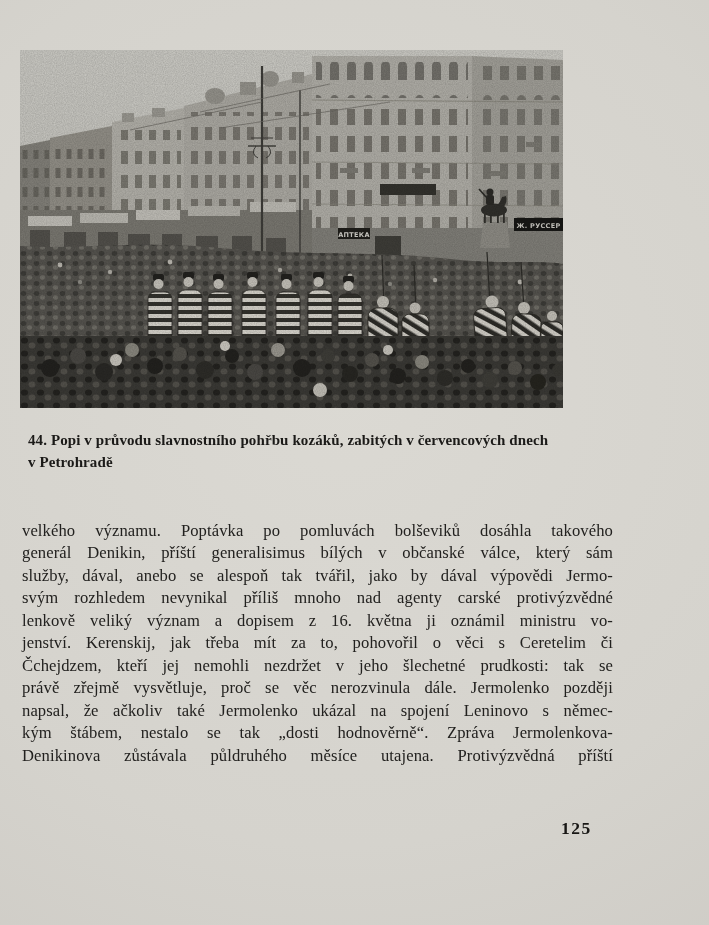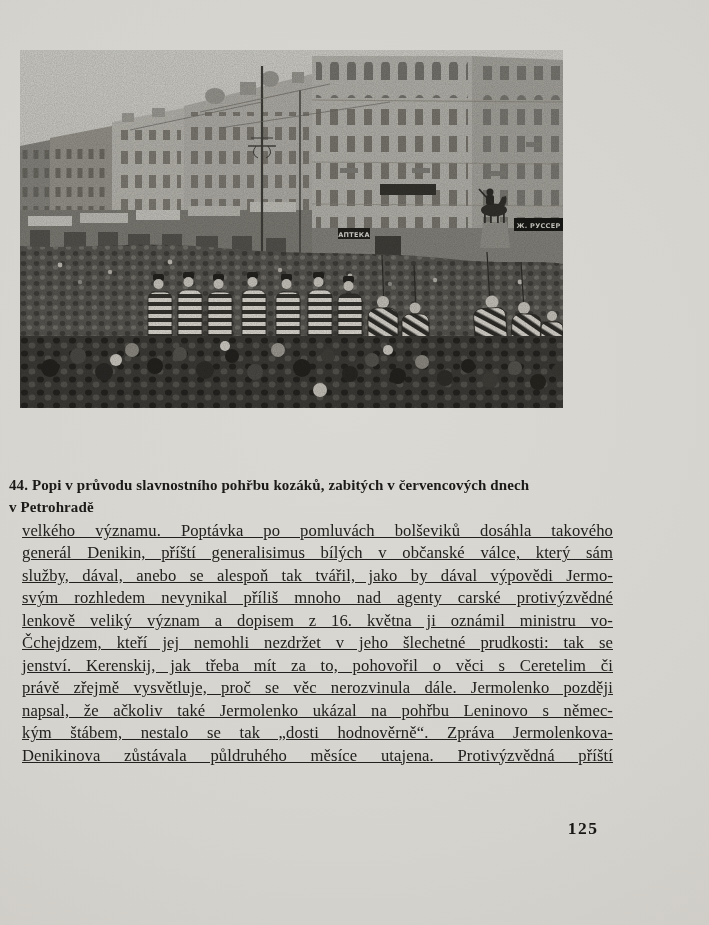--- a/index.html
+++ b/index.html
@@ -6,32 +6,31 @@
   html,body { width:709px; height:925px; }
   body { font-family:"Liberation Serif", serif; background:#cfcdc7; }
   .page {
     position:relative; width:709px; height:925px; overflow:hidden;
     background: radial-gradient(ellipse 120% 90% at 48% 42%, #dbd9d3 0%, #d5d3cd 55%, #cbc8c2 100%);
     color:#201f1d;
   }
   .photo { position:absolute; left:20px; top:50px; width:543px; height:358px; }
   .photo svg { display:block; width:100%; height:100%; }
   .caption {
-    position:absolute; left:9px; top:430px; width:580px;
+    position:absolute; left:28px; top:430px; width:580px;
     font-weight:bold; font-size:15px; line-height:21.5px; color:#1b1a18;
     letter-spacing:0.1px;
-    margin-top:45px;
   }
   .body-text { position:absolute; left:22px; top:520px; width:591px; }
   .body-text .line {
     font-size:16.6px; line-height:22.45px; color:#22211f;
-    text-align:justify; text-align-last:justify; letter-spacing:0.1px;text-decoration:underline;
+    text-align:justify; text-align-last:justify; letter-spacing:0.1px;
   }
   .page-number {
-    position:absolute; left:561px; top:818px; width:44px; text-align:center;
+    position:absolute; left:561px; top:818px; width:44px; 
     font-weight:bold; font-size:17.5px; letter-spacing:1.5px; color:#181715;
   }
 </style>
 </head>
 <body>
 
 <div class="page">
 
   <figure class="photo">
     <svg viewBox="0 0 543 358" preserveAspectRatio="none">
@@ -264,23 +263,23 @@
     <span>44. Popi v průvodu slavnostního pohřbu kozáků, zabitých v červencových dnech</span><br>
     <span>v Petrohradě</span>
   </p>
 
   <div class="body-text">
     <div class="line">velkého významu. Poptávka po pomluvách bolševiků dosáhla takového</div>
     <div class="line">generál Denikin, příští generalisimus bílých v občanské válce, který sám</div>
     <div class="line">služby, dával, anebo se alespoň tak tvářil, jako by dával výpovědi Jermo-</div>
     <div class="line">svým rozhledem nevynikal příliš mnoho nad agenty carské protivýzvědné</div>
     <div class="line">lenkově veliký význam a dopisem z 16. května ji oznámil ministru vo-</div>
+    <div class="line">jenství. Kerenskij, jak třeba mít za to, pohovořil o věci s Ceretelim či</div>
     <div class="line">Čchejdzem, kteří jej nemohli nezdržet v jeho šlechetné prudkosti: tak se</div>
-    <div class="line">jenství. Kerenskij, jak třeba mít za to, pohovořil o věci s Ceretelim či</div>
     <div class="line">právě zřejmě vysvětluje, proč se věc nerozvinula dále. Jermolenko později</div>
-    <div class="line">napsal, že ačkoliv také Jermolenko ukázal na pohřbu Leninovo s němec-</div>
+    <div class="line">napsal, že ačkoliv také Jermolenko ukázal na spojení Leninovo s němec-</div>
     <div class="line">kým štábem, nestalo se tak „dosti hodnověrně“. Zpráva Jermolenkova-</div>
     <div class="line">Denikinova zůstávala půldruhého měsíce utajena. Protivýzvědná příští</div>
   </div>
 
   <div class="page-number">125</div>
 
 </div>
 
 </body></html>

